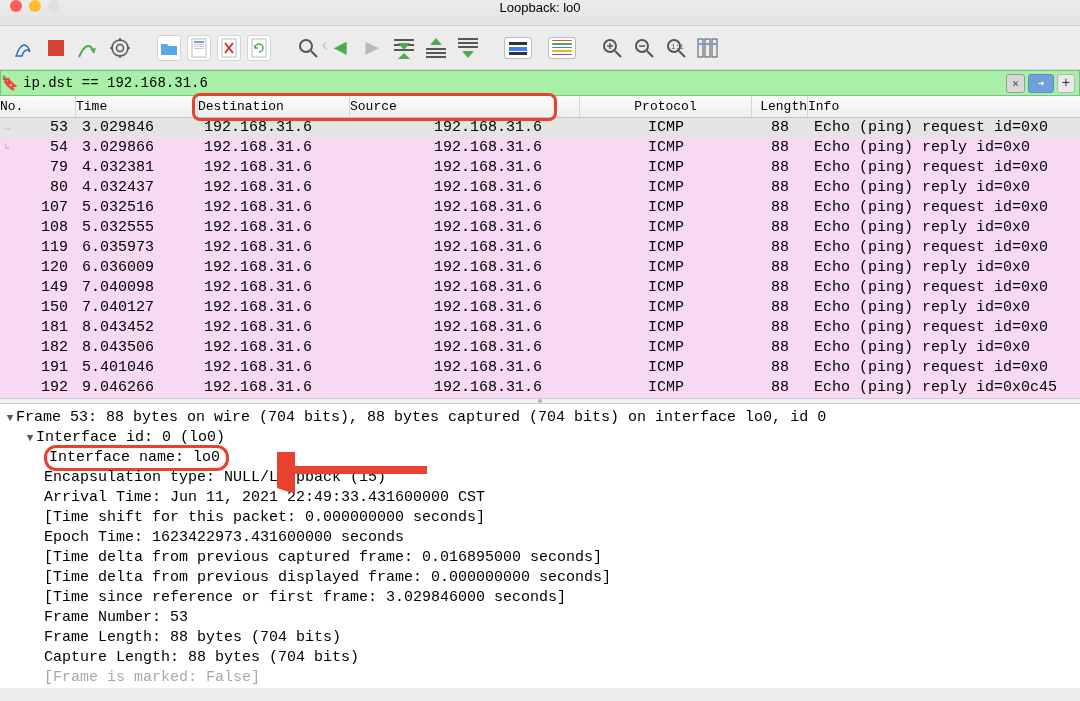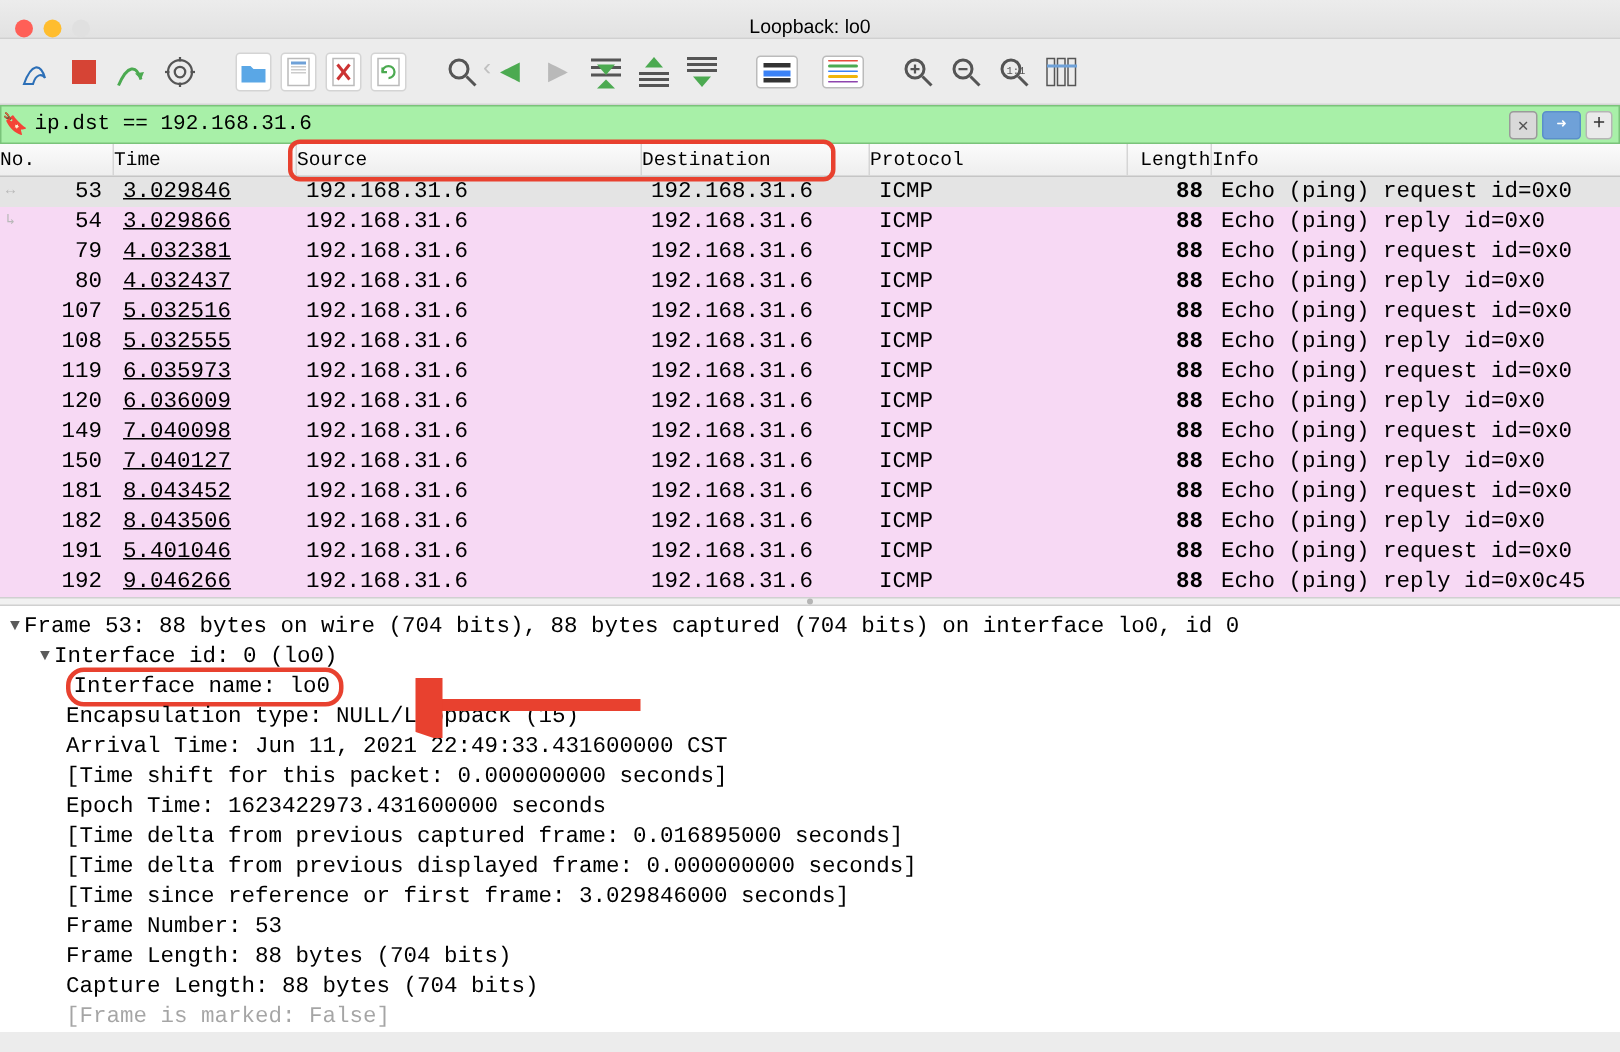--- a/index.html
+++ b/index.html
@@ -1,19 +1,19 @@
 <!DOCTYPE html>
 <html><head>
 <meta charset="utf-8">
 <style>
 * { margin:0; padding:0; box-sizing:border-box; font-family: Menlo, Monaco, "Courier New", monospace; }
 body { width:1080px; height:701px; background:#ececec; overflow:hidden; font-size:14px; }
 
 
-.titlebar { height:26px; background:linear-gradient(#ececec,#e2e2e2); display:flex; align-items:flex-end; border-bottom:1px solid #d0d0d0; position:relative; }
+.titlebar { height:26px; background:linear-gradient(#ececec,#e2e2e2); display:flex; align-items:flex-start; border-bottom:1px solid #d0d0d0; position:relative; }
 .traffic { display:flex; gap:7px; margin-left:10px; }
 .traffic span { width:12px; height:12px; border-radius:50%; display:block; }
 .tl-close{ background:#ff5f57; } .tl-min{ background:#ffbd2e; } .tl-max{ background:#e0e0e0; }
 .title { position:absolute; left:50%; transform:translateX(-50%); font-family:-apple-system,Helvetica,Arial,sans-serif; font-size:13px; color:#000; }
 
 
 .toolbar { height:44px; background:#ececec; display:flex; align-items:center; padding:0 10px; gap:4px; border-bottom:1px solid #d5d5d5; }
 .tb-btn { width:28px; height:28px; display:flex; align-items:center; justify-content:center; border-radius:4px; font-size:18px; color:#555; }
 .tb-btn.page { background:#fff; border:1px solid #d4d4d4; border-radius:3px; width:24px; height:26px; margin:0 1px;}
 .tb-sep { width:14px; }
@@ -41,34 +41,34 @@
 .go-btn { width:26px; height:19px; background:#6fa1d8; border:1px solid #5a8fc9; border-radius:3px; display:flex; align-items:center; justify-content:center; color:#fff; font-size:11px;}
 .plus-btn { width:18px; height:19px; background:#eaeaea; border:1px solid #b5b5b5; display:flex; align-items:center; justify-content:center; font-size:14px; color:#333; border-radius:3px;}
 
 
 .packet-header { height:22px; background:linear-gradient(#fbfbfb,#eeeeee); border-bottom:1px solid #c5c5c5; display:flex; font-family:-apple-system,Helvetica,Arial,sans-serif; font-size:13px; color:#000; position:relative;}
 .col { border-right:1px solid #d5d5d5; padding:3px 0; overflow:hidden; white-space:nowrap;}
 .c-no   { width:76px; text-align:left;}
 .c-time { width:122px;}
 .c-src  { width:230px;}
 .c-dst  { width:152px;}
-.c-prot { width:172px;}
+.c-prot { width:172px;text-align:center;}
 .c-len  { width:56px; text-align:right;}
 .c-info { flex:1; border-right:none;}
 .red-box-head { position:absolute; left:192px; top:-3px; width:365px; height:28px; border:3px solid #e8412f; border-radius:8px; pointer-events:none;}
 
 .packet-list { background:#fff; }
 .row { display:flex; height:20px; font-size:15px; white-space:nowrap;}
 .row .cell { overflow:hidden; padding:1px 6px 0 6px;}
 .row .c-no   { width:76px; text-align:right; padding-right:8px;}
-.row .c-time { width:122px;text-decoration:underline;}
+.row .c-time { width:122px;}
 .row .c-src  { width:230px;}
 .row .c-dst  { width:152px;}
 .row .c-prot { width:172px;}
-.row .c-len  { width:56px; text-align:right;font-weight:bold;}
+.row .c-len  { width:56px; text-align:center;}
 .row .c-info { flex:1;}
 .row.pink { background:#f7d9f4; }
 .row.sel  { background:#e4e4e4; }
 .gutter { position:absolute; left:0; top:118px; width:14px; color:#b9b9b9; font-size:10px; text-align:center;}
 .gutter div{ height:20px; line-height:20px;}
 
 
 .drag-dot { width:100%; height:6px; display:flex; justify-content:center; align-items:center; background:#f1f1f1; border-top:1px solid #d0d0d0; border-bottom:1px solid #d0d0d0;}
 .drag-dot span{ width:4px; height:4px; border-radius:50%; background:#b5b5b5;}
 .details { background:#fff; padding:4px 0 0 4px; font-size:15px; line-height:20px;}
@@ -235,22 +235,22 @@
   <div class="filter-end">
     <div class="x-btn">✕</div>
     <div class="go-btn">➜</div>
     <div class="plus-btn">+</div>
   </div>
 </div>
 
 <div class="packet-header">
   <div class="col c-no">No.</div>
   <div class="col c-time">Time</div>
+  <div class="col c-dst">Destination</div>
   <div class="col c-src">Source</div>
-  <div class="col c-dst">Destination</div>
   <div class="col c-prot">Protocol</div>
   <div class="col c-len">Length</div>
   <div class="col c-info">Info</div>
   <div class="red-box-head"></div>
 </div>
 
 <div class="packet-list" id="packet-list">
     <div class="row sel">
       <div class="cell c-no">53</div>
       <div class="cell c-time">3.029846</div>

